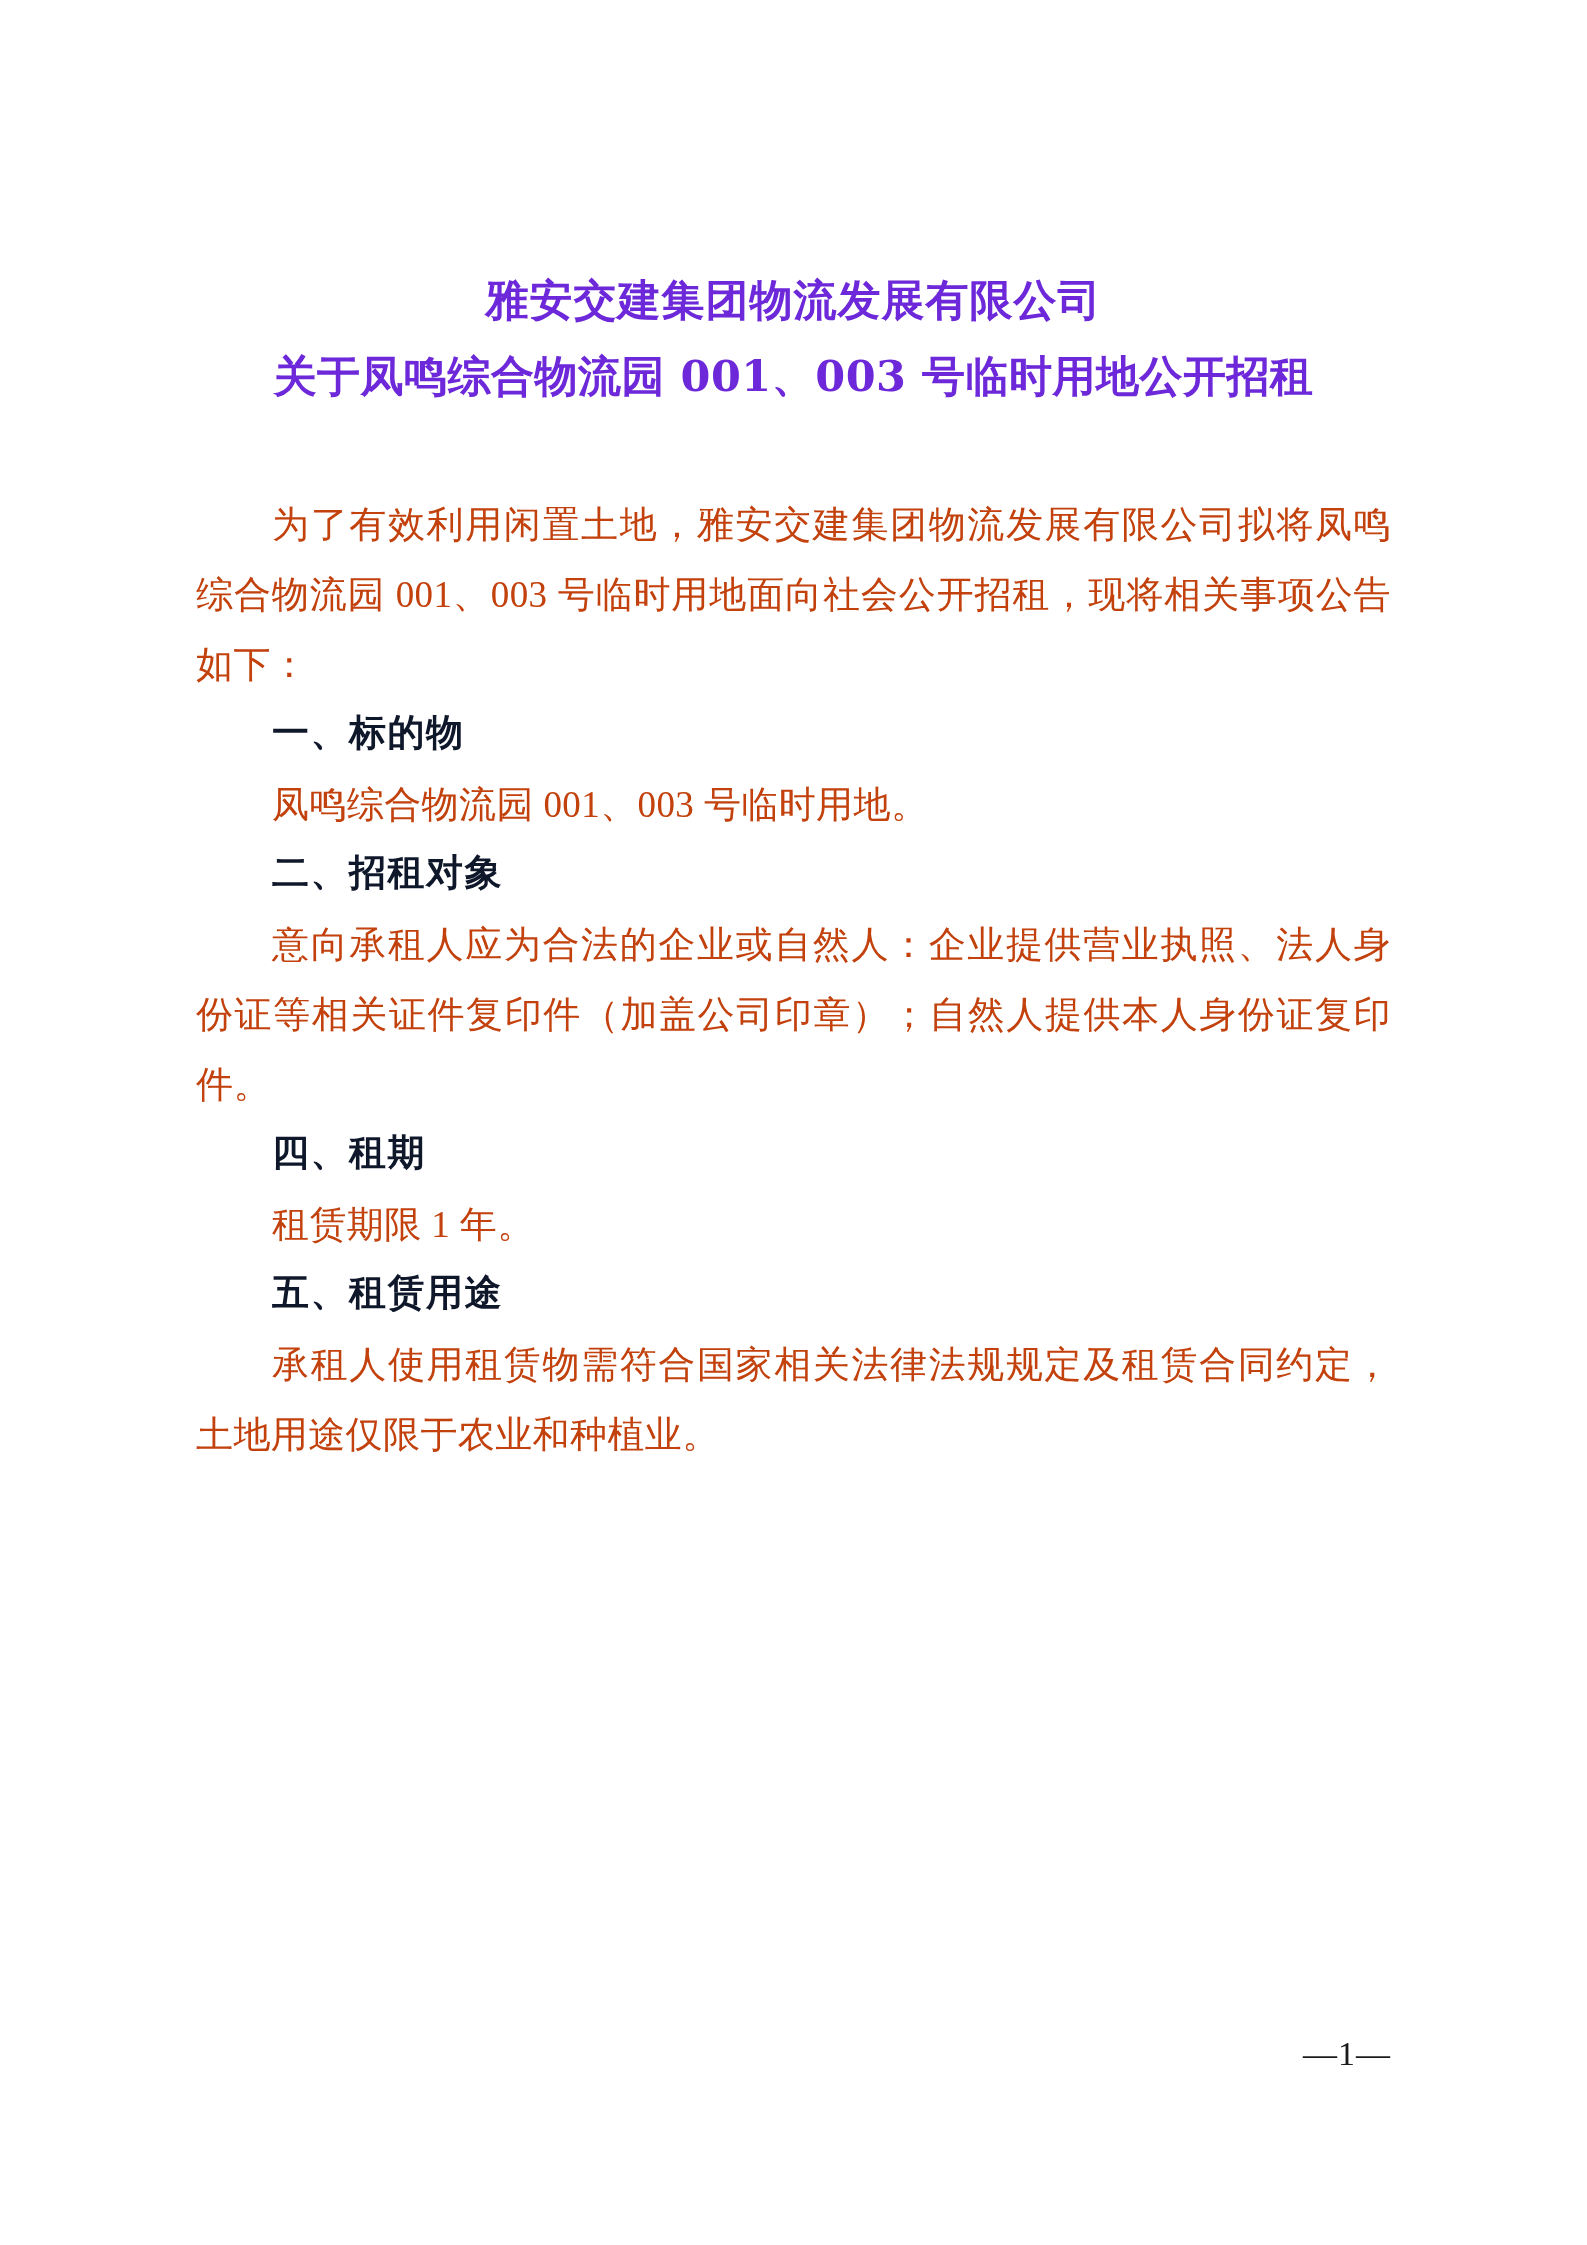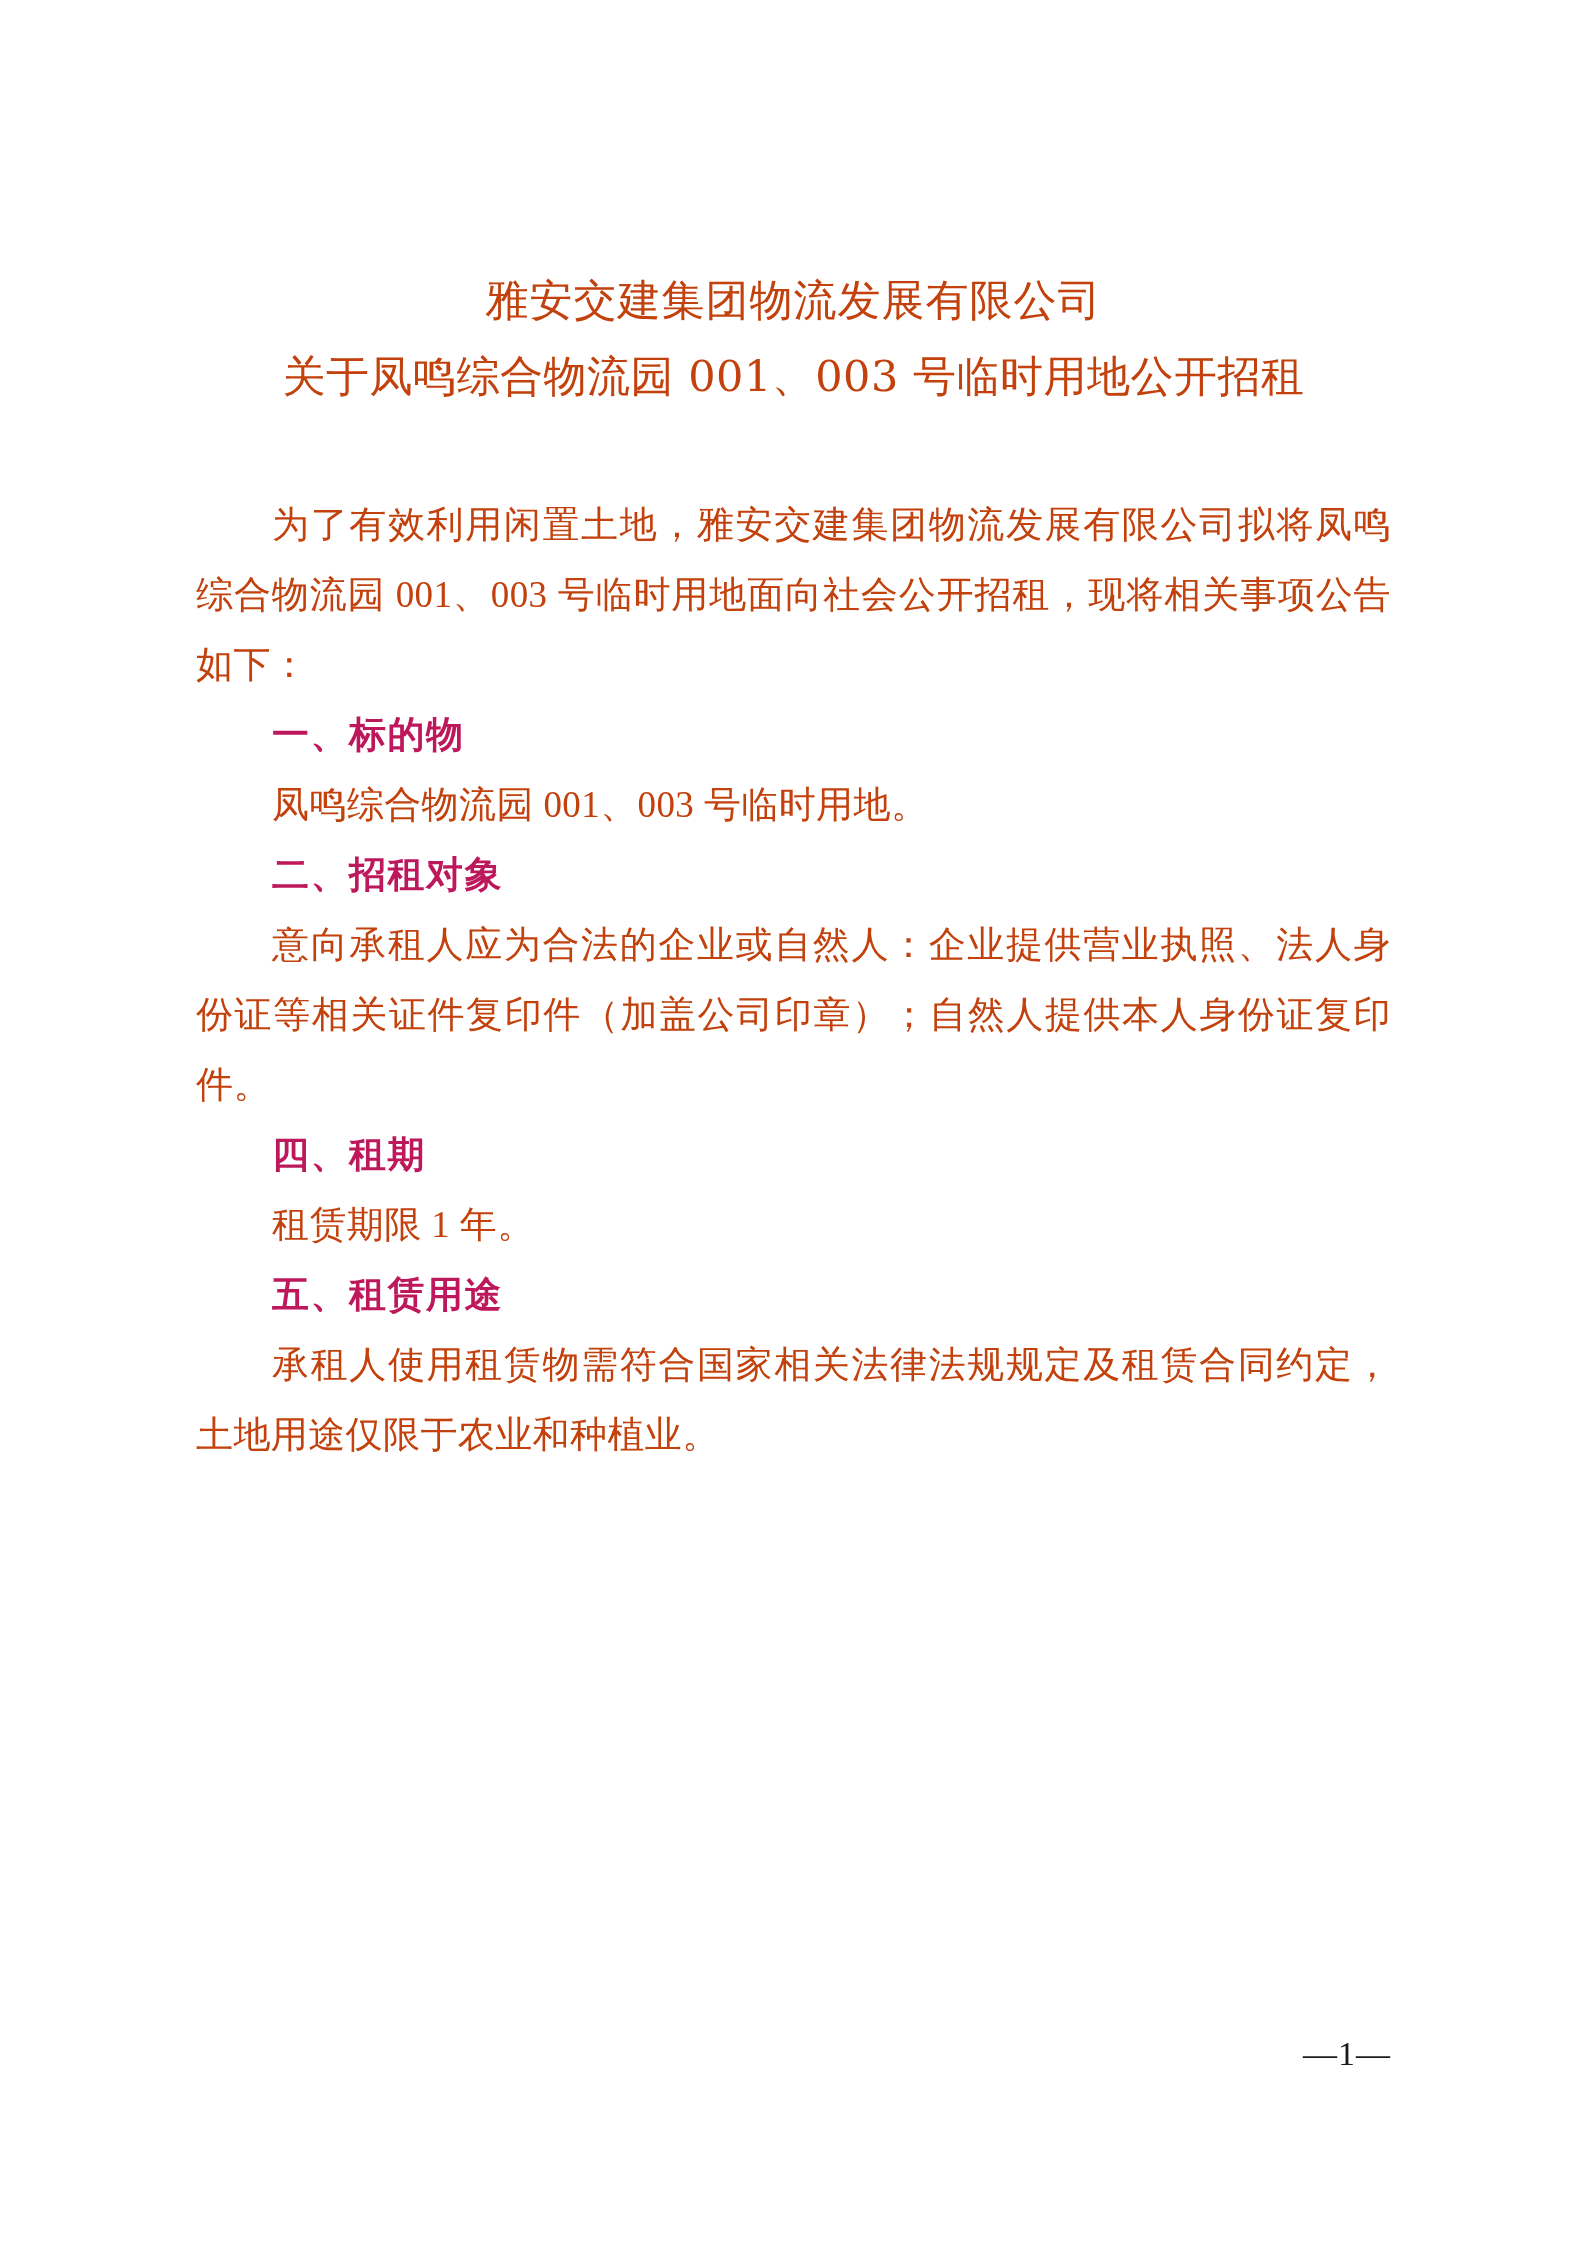--- a/index.html
+++ b/index.html
@@ -27,25 +27,25 @@
     left: 196px;
     top: 0;
     width: 1195px;
   }
   .title-block {
     margin-top: 262px;
     text-align: center;
   }
   .title-line {
     font-family: "DejaVu Serif", "Liberation Serif", serif;
-    font-weight: normal;
+    font-weight: bold;
     font-size: 43px;
     line-height: 76px;
     letter-spacing: 1px;
-    color: #c2410c;
+    color: #6d28d9;
     white-space: nowrap;
   }
   .title-line.second {
     letter-spacing: 0.5px;
   }
   .title-line.third {
     letter-spacing: 1px;
   }
   .para {
     font-size: 37px;
@@ -56,27 +56,27 @@
     color: #c2410c;
     margin: 0;
   }
   .para.indent {
     text-indent: 76px;
   }
   .para.first {
     margin-top: 76px;
   }
   .heading {
-    font-family: Liberation Serif, serif;
+    font-family: Liberation Mono, monospace;
     font-weight: bold;
     font-size: 37px;
     line-height: 70px;
     text-indent: 76px;
     letter-spacing: 1.5px;
-    color: #be185d;
+    color: #0f172a;
     margin: 0;
   }
   .page-number {
     position: absolute;
     left: 0;
     right: 0;
     bottom: 172px;
     text-align: right;
     padding-right: 196px;
     font-size: 34px;

